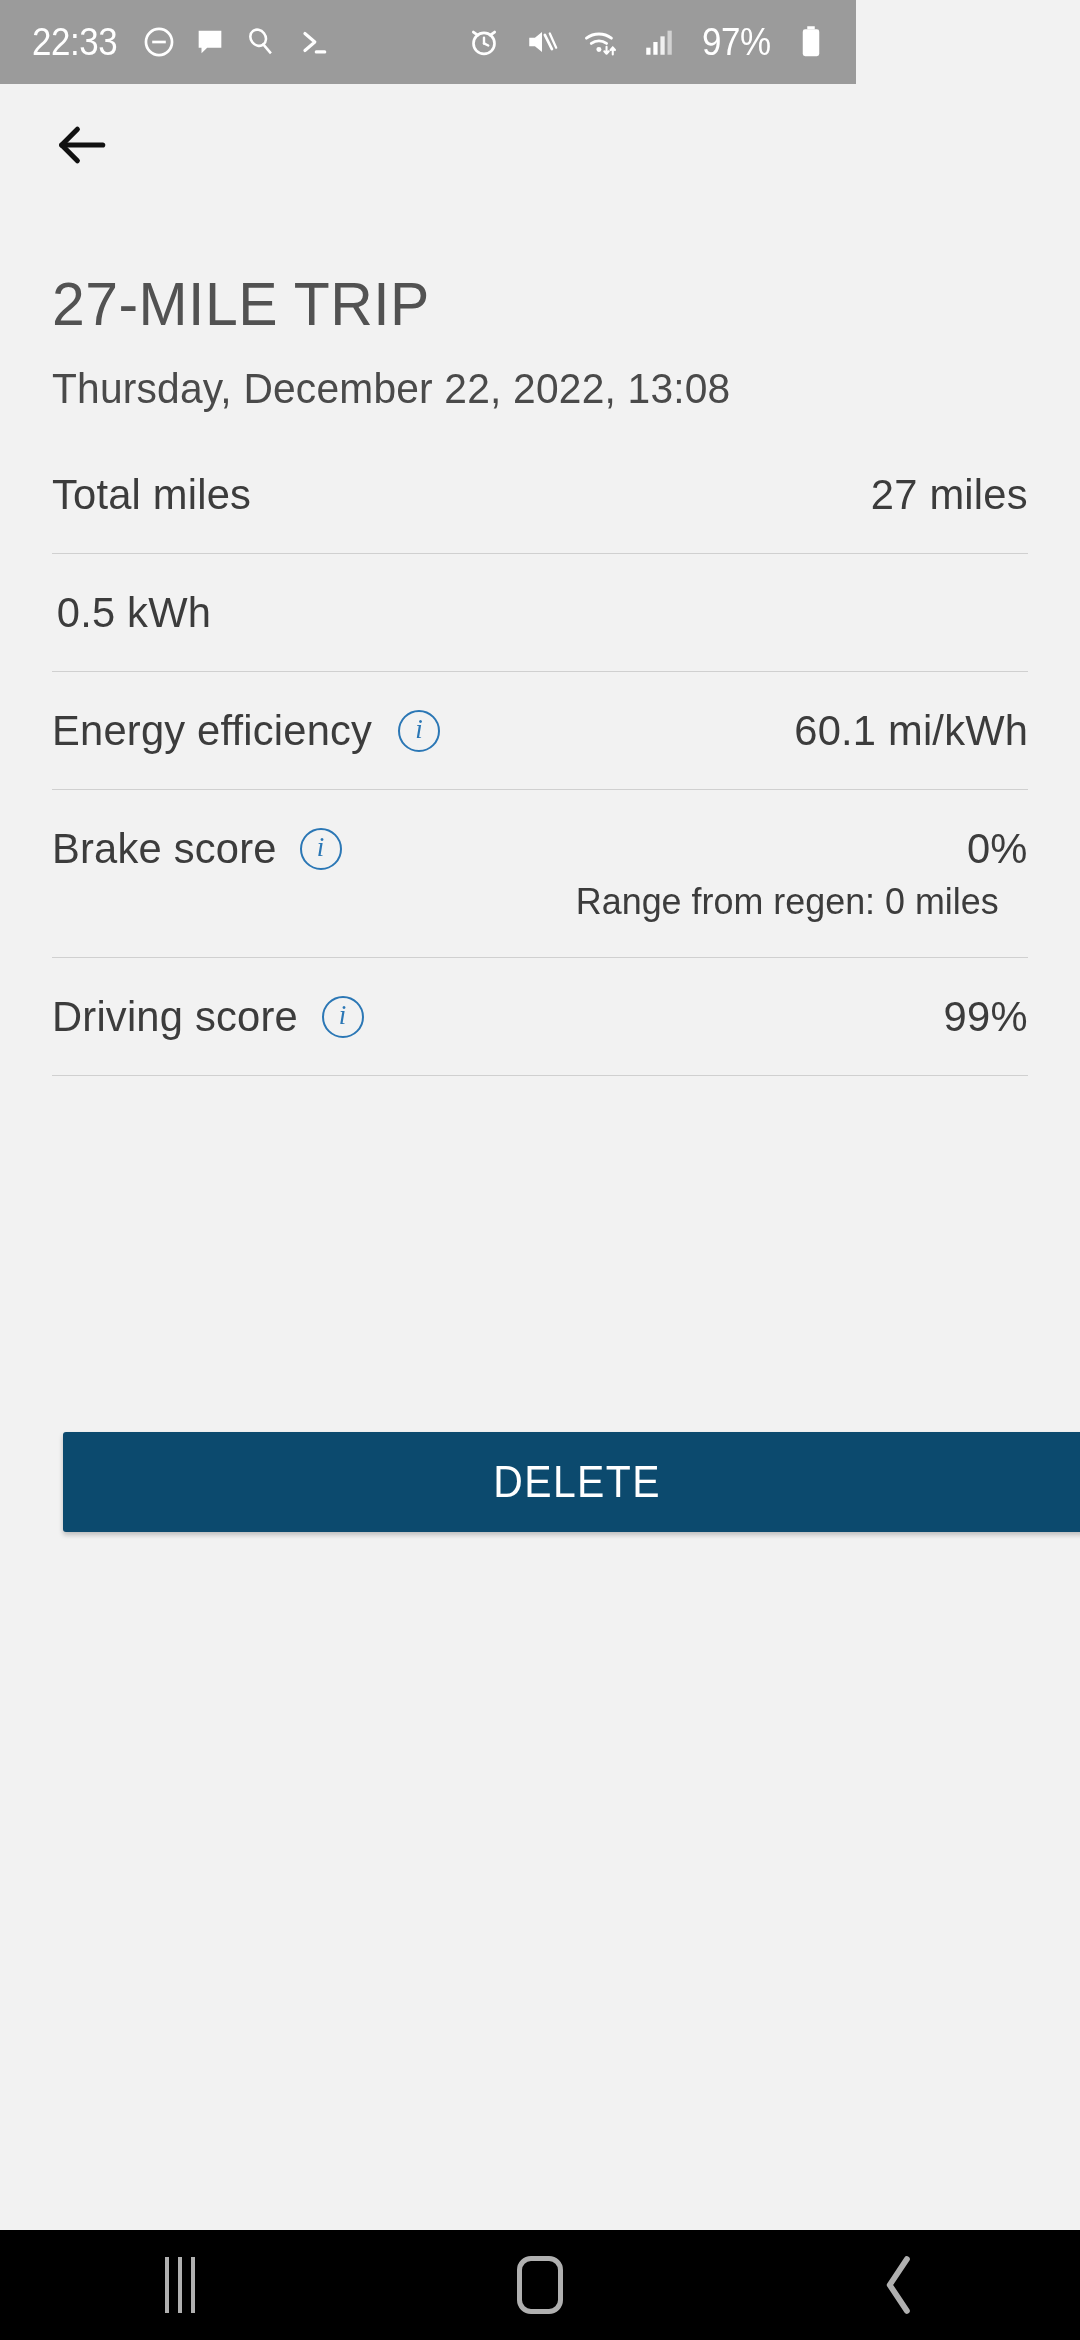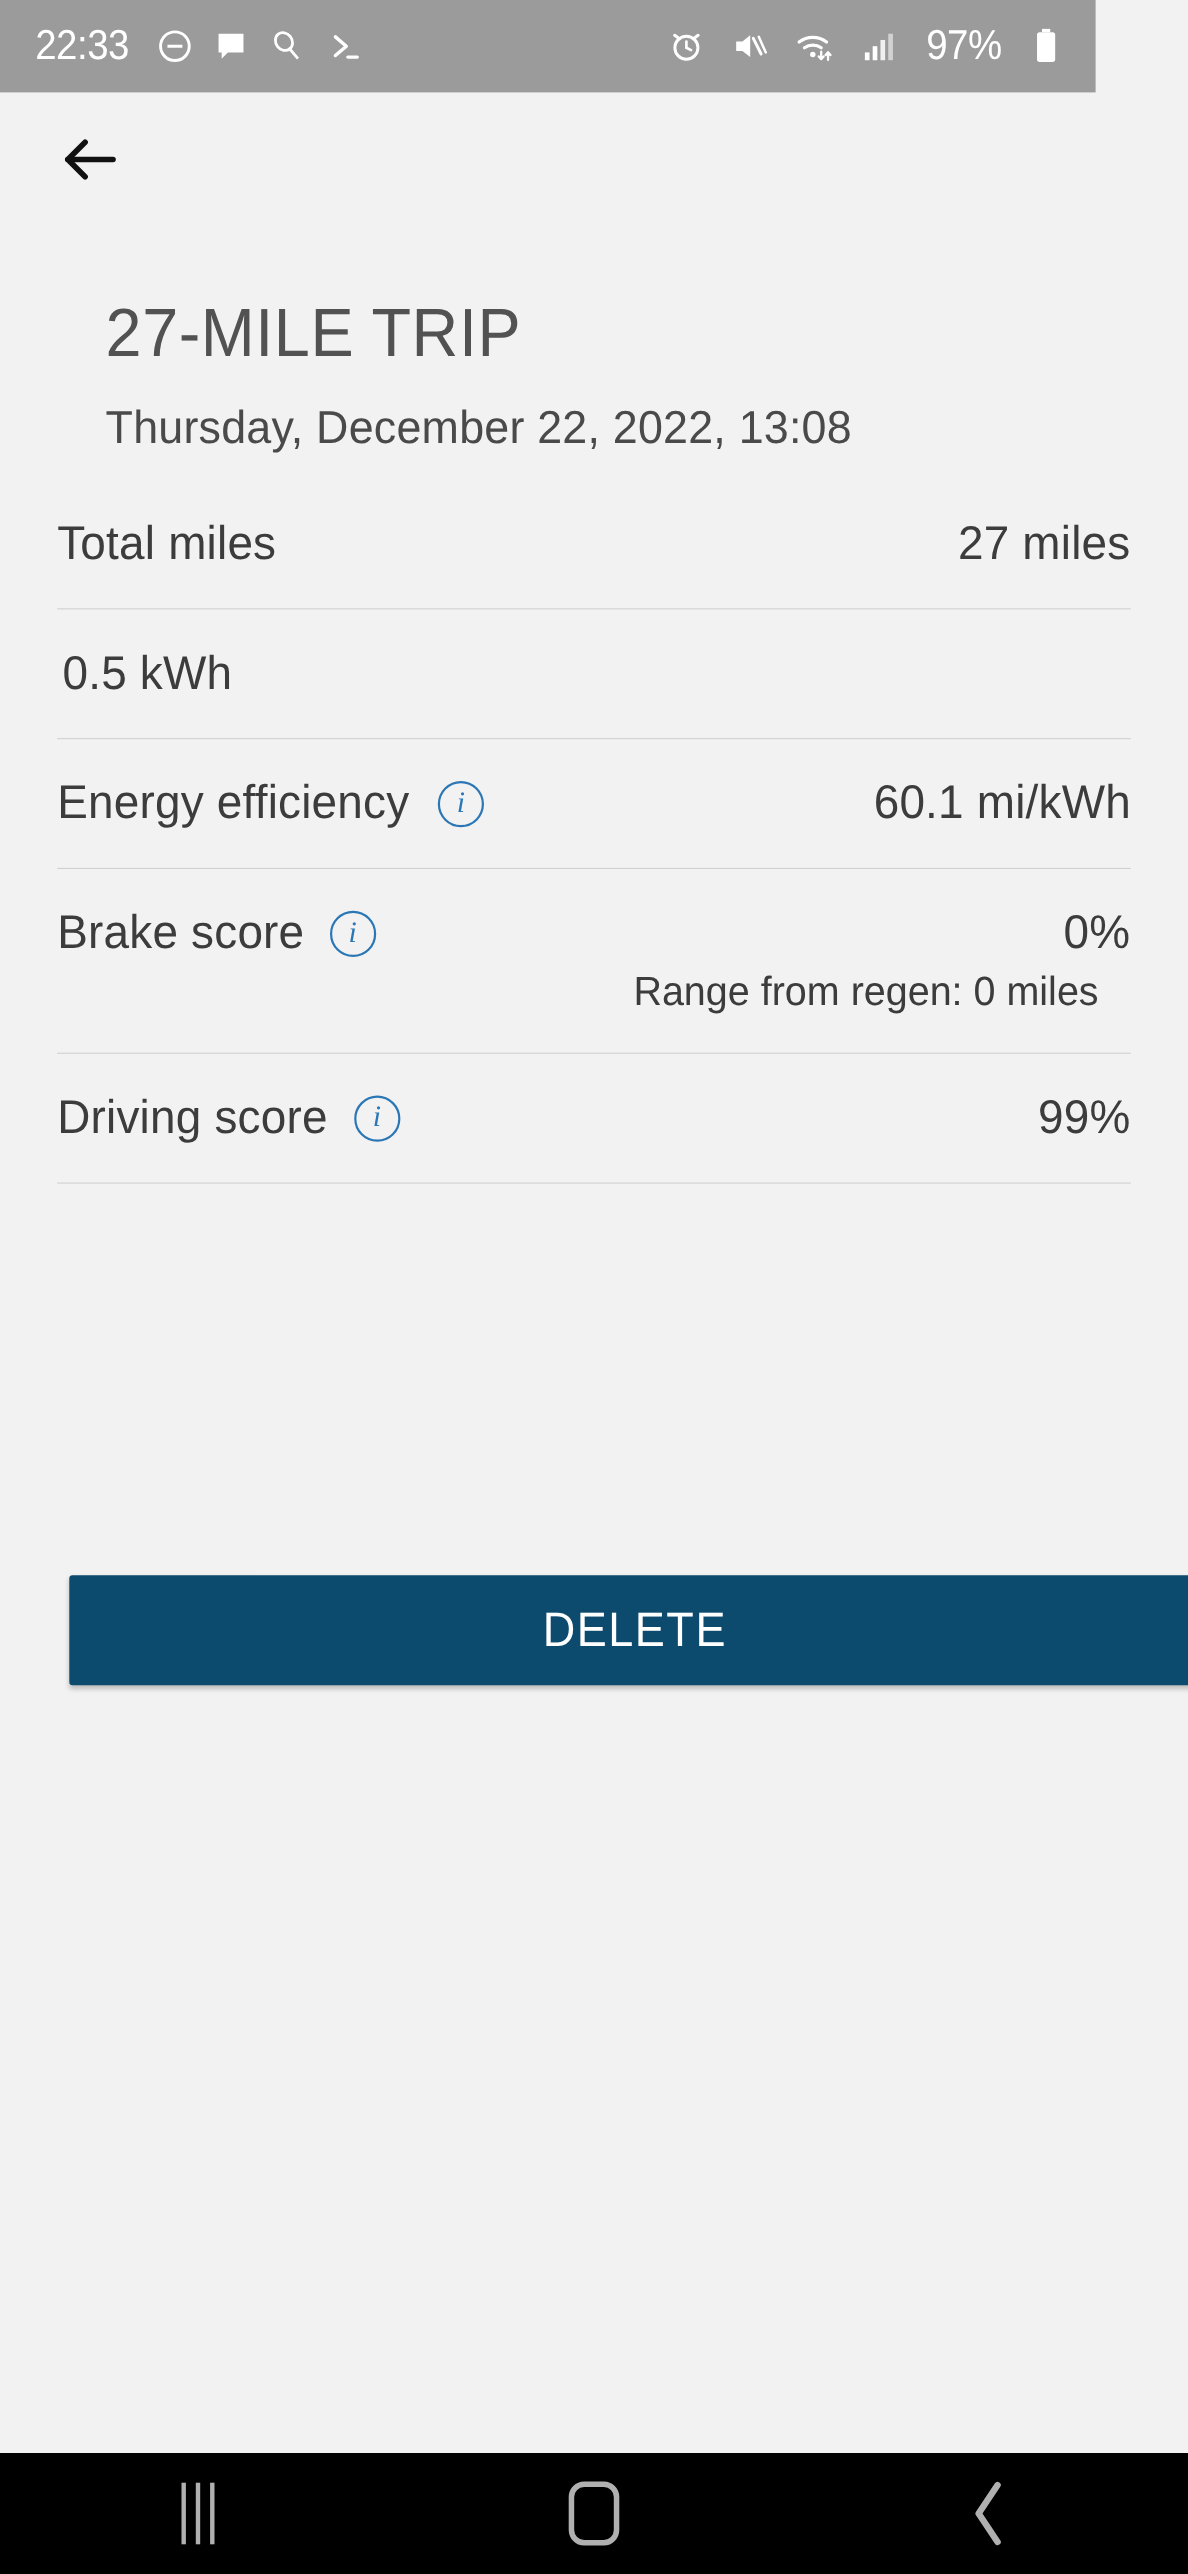--- a/index.html
+++ b/index.html
@@ -6,21 +6,21 @@
   html, body {
     width:1080px; height:2340px;
     background:#f2f2f2;
     font-family:"Liberation Sans", sans-serif;
     overflow:hidden;
   }
   .screen { position:relative; width:1080px; height:2340px; background:#f2f2f2; }
 
   
   .status-bar {
-    position:absolute; top:0; left:0; width:996px; height:84px;
+    position:absolute; top:0; left:0; width:856px; height:84px;
     background:#9b9b9b; display:flex; align-items:center;
     justify-content:space-between; padding:0 32px;
   }
   .sb-left { display:flex; align-items:center; gap:17px; }
   .sb-right { display:flex; align-items:center; gap:24px; }
   .sb-time {
     color:#ffffff; font-size:38px; letter-spacing:-0.5px;
     font-family:"Liberation Sans Narrow","Liberation Sans",sans-serif;
     transform:scaleX(0.92); transform-origin:left center;
   }
@@ -32,21 +32,21 @@
   .sb-ic { display:block; }
 
   
   .appbar { position:absolute; top:84px; left:0; width:1080px; height:120px; }
   .back-btn {
     position:absolute; left:42px; top:22px; width:78px; height:78px;
     display:flex; align-items:center; justify-content:center; cursor:pointer;
   }
 
   
-  .header { position:absolute; top:268px; left:52px; right:52px;margin-left:44px; }
+  .header { position:absolute; top:268px; left:52px; right:52px; }
   .trip-title {
     font-family:"Liberation Sans Narrow","Liberation Sans",sans-serif;
     font-size:62px; color:#525252; letter-spacing:0.5px;
     transform:scaleX(0.95); transform-origin:left center; white-space:nowrap;
   }
   .trip-date {
     margin-top:26px;
     font-family:"Liberation Sans Narrow","Liberation Sans",sans-serif;
     font-size:42px; color:#4a4a4a; letter-spacing:0.2px;
     transform:scaleX(0.97); transform-origin:left center; white-space:nowrap;

